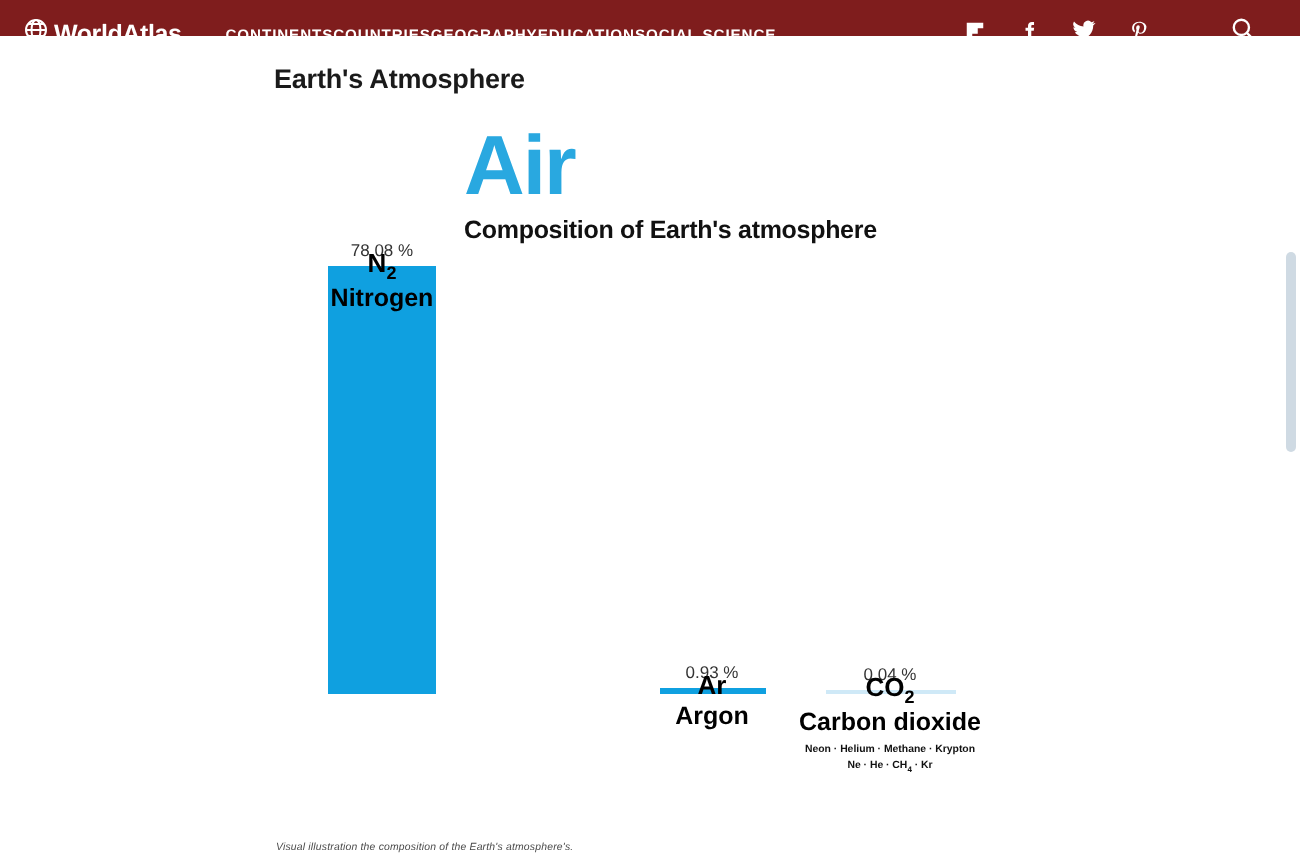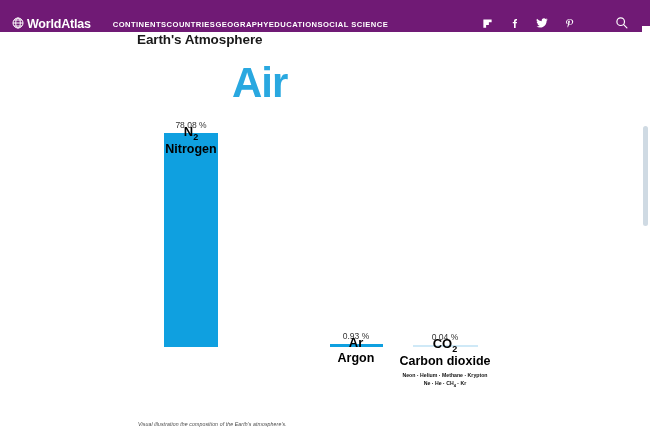--- a/index.html
+++ b/index.html
@@ -12,22 +12,22 @@
     background: #ffffff;
     font-family: "Liberation Sans", sans-serif;
     overflow: hidden;
     position: relative;
   }
 
   
   #topnav {
     position: absolute;
     left: 0; top: 0;
-    width: 650px; height: 32px;
-    background: #701a75;
+    width: 650px; height: 18px;
+    background: #7f1d1d;
     display: flex;
     align-items: center;
     box-sizing: border-box;
     padding: 16px 10px 0 12px;
   }
   #brand {
     display: flex;
     align-items: center;
     gap: 3px;
     margin-right: 22px;
@@ -233,20 +233,21 @@
     </svg>
   </span>
 </div>
 
 <div id="page-title">Earth's Atmosphere</div>
 
 <div id="infographic">
 
   <div id="info-head">
     <div id="air-word">Air</div>
+    <div id="air-sub">Composition of Earth's atmosphere</div>
   </div>
 
   <div class="bar-col" style="left:143px; width:96px;">
     <div class="bar-pct">78.08 %</div>
     <div class="bar-rect" style="width:54px; height:214px;"></div>
     <div class="bar-labels">
       <div class="lbl-formula"><span>N</span><sub>2</sub></div>
       <div class="lbl-name">Nitrogen</div>
     </div>
   </div>

